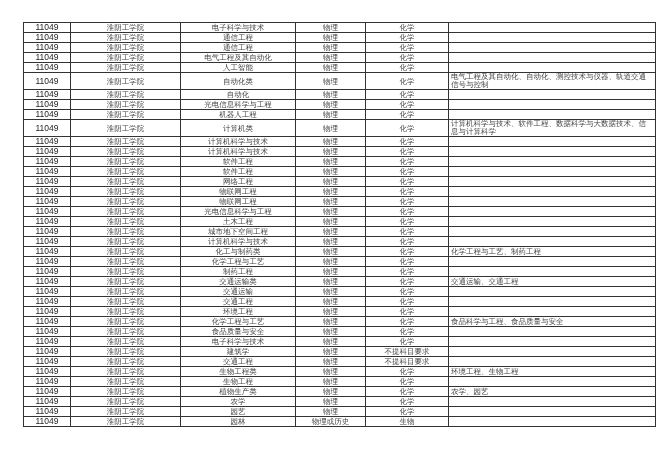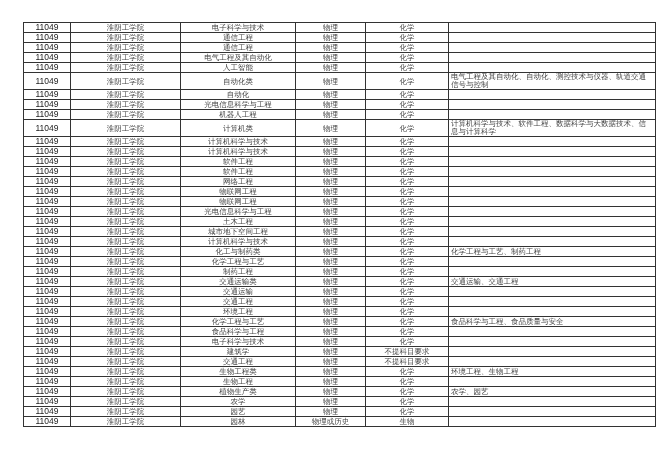--- a/index.html
+++ b/index.html
@@ -255,21 +255,21 @@
           <td class="code">11049</td>
           <td class="cn">淮阴工学院</td>
           <td class="cn">化学工程与工艺</td>
           <td class="cn">物理</td>
           <td class="cn">化学</td>
           <td class="note">食品科学与工程、食品质量与安全</td>
         </tr>
         <tr>
           <td class="code">11049</td>
           <td class="cn">淮阴工学院</td>
-          <td class="cn">食品科学与工程</td>
+          <td class="cn">食品质量与安全</td>
           <td class="cn">物理</td>
           <td class="cn">化学</td>
           <td class="note"></td>
         </tr>
         <tr>
           <td class="code">11049</td>
           <td class="cn">淮阴工学院</td>
           <td class="cn">电子科学与技术</td>
           <td class="cn">物理</td>
           <td class="cn">化学</td>

